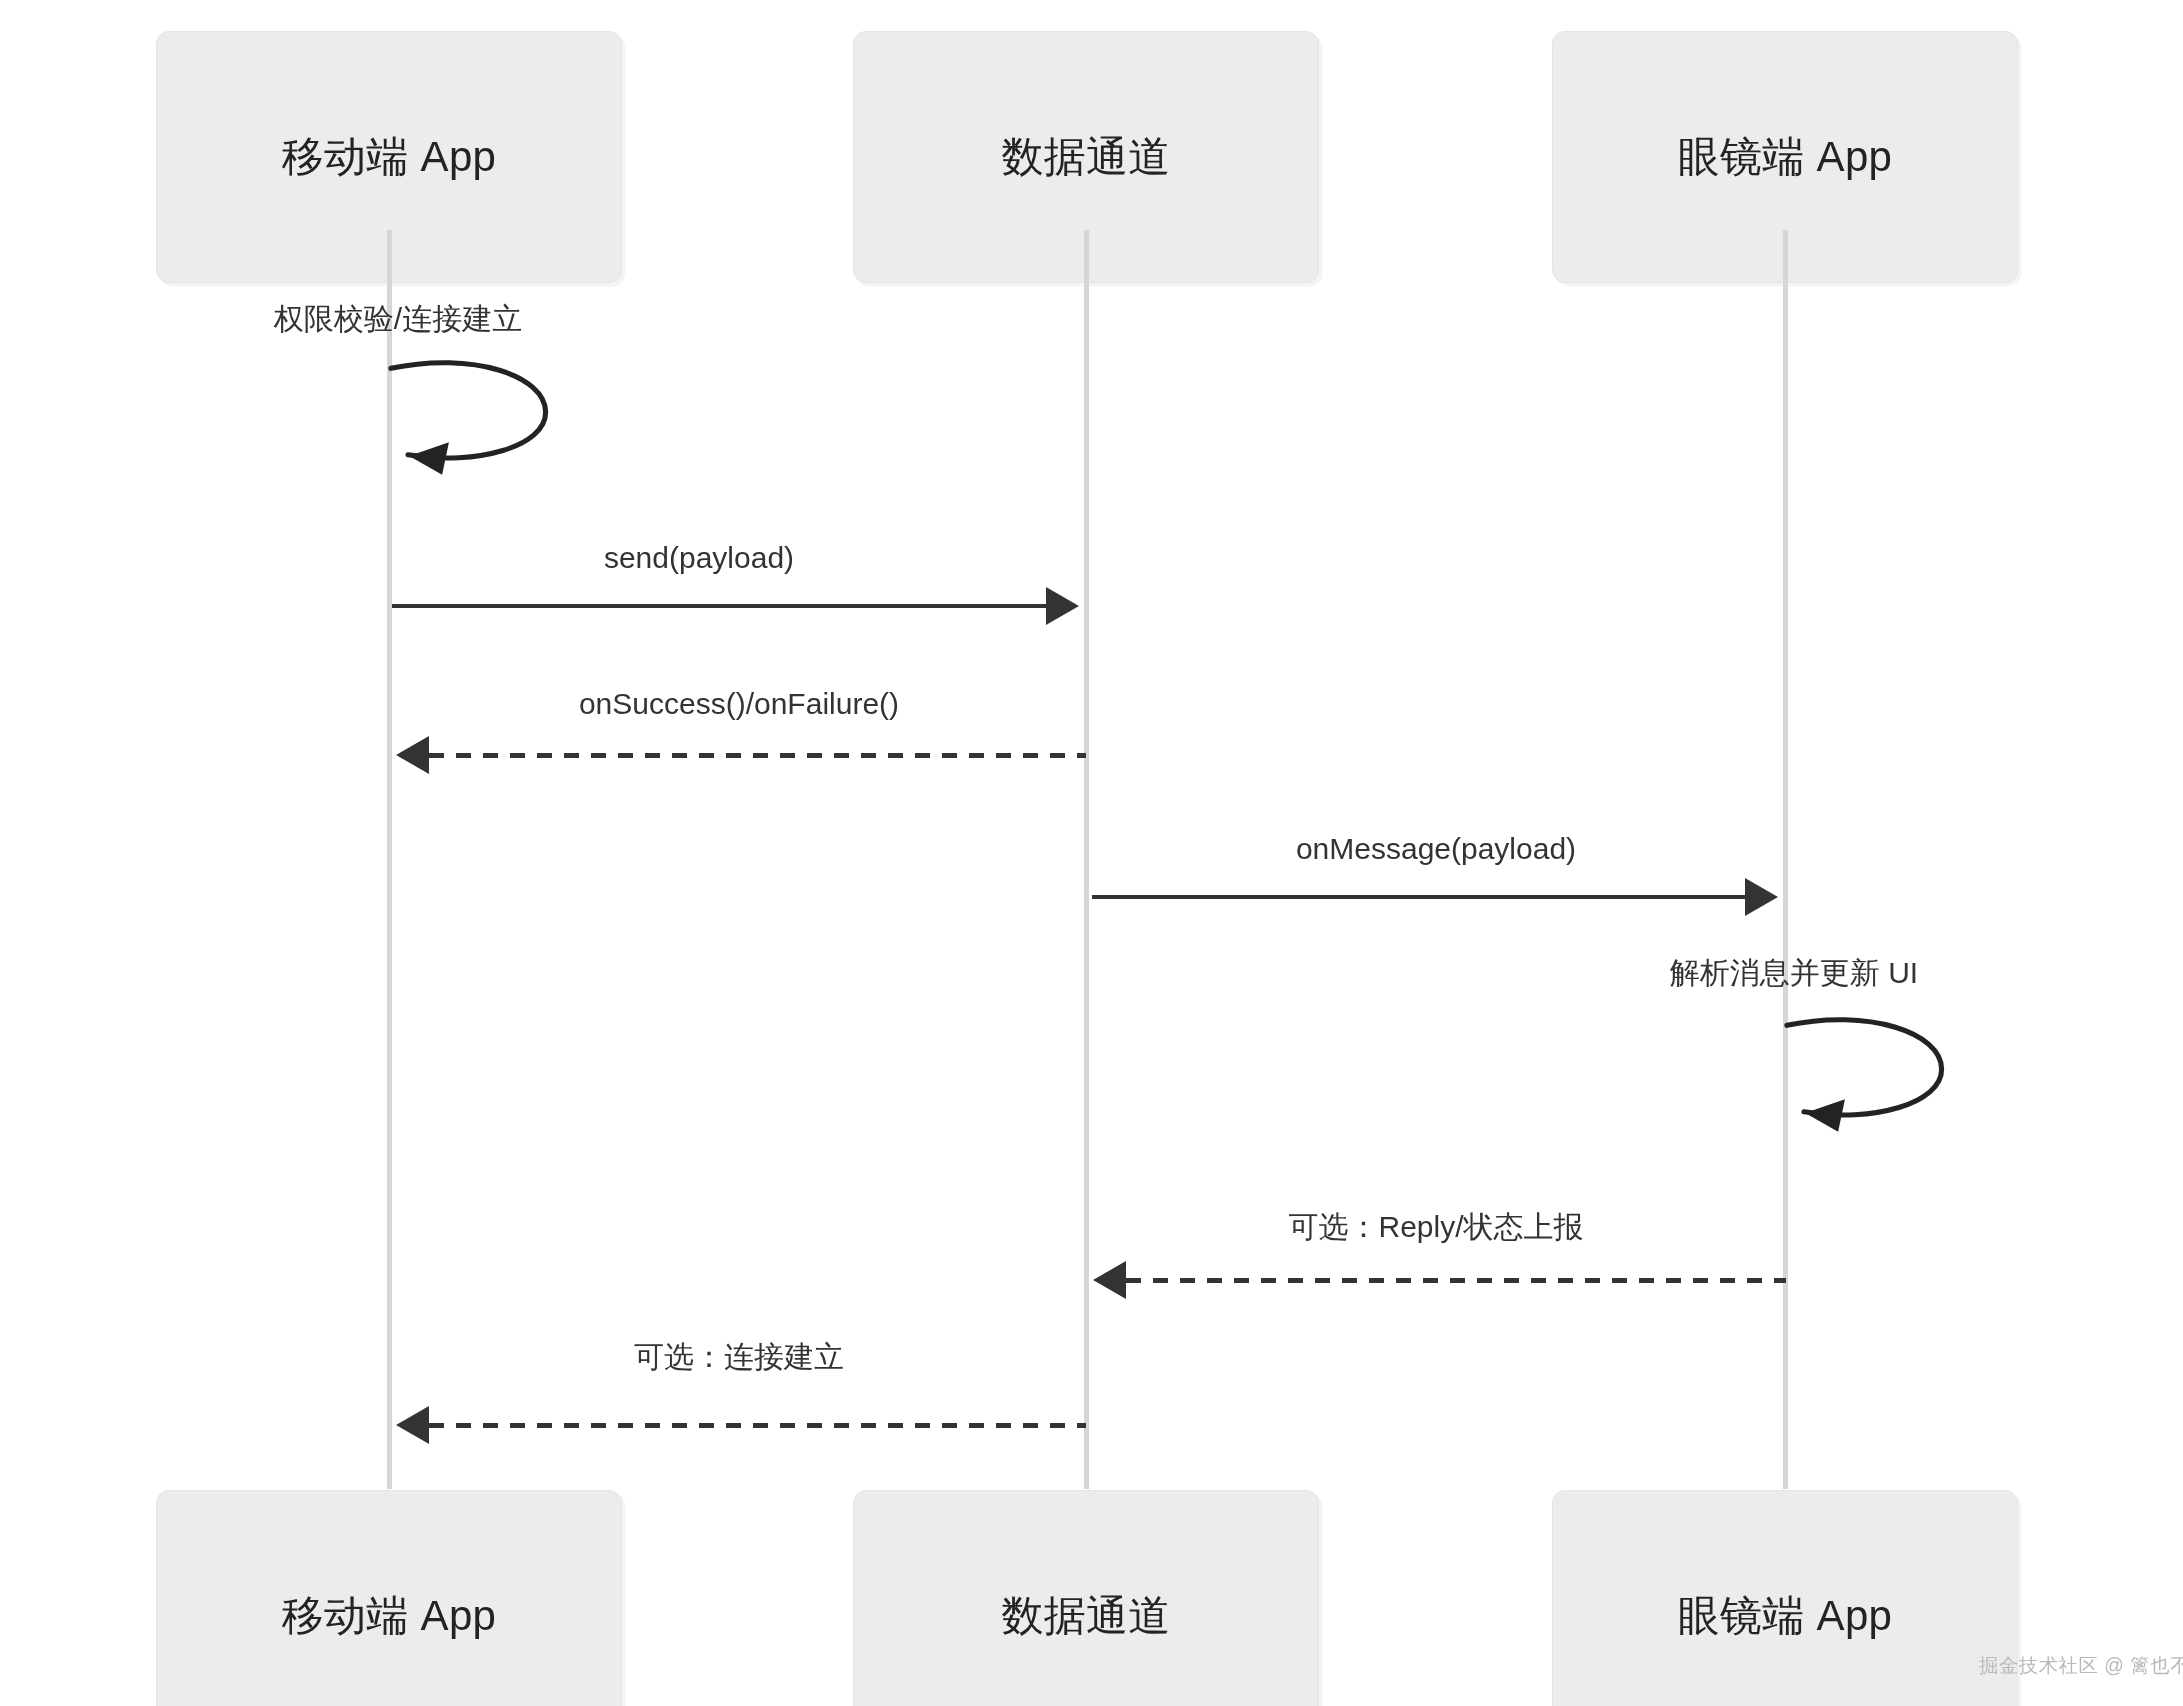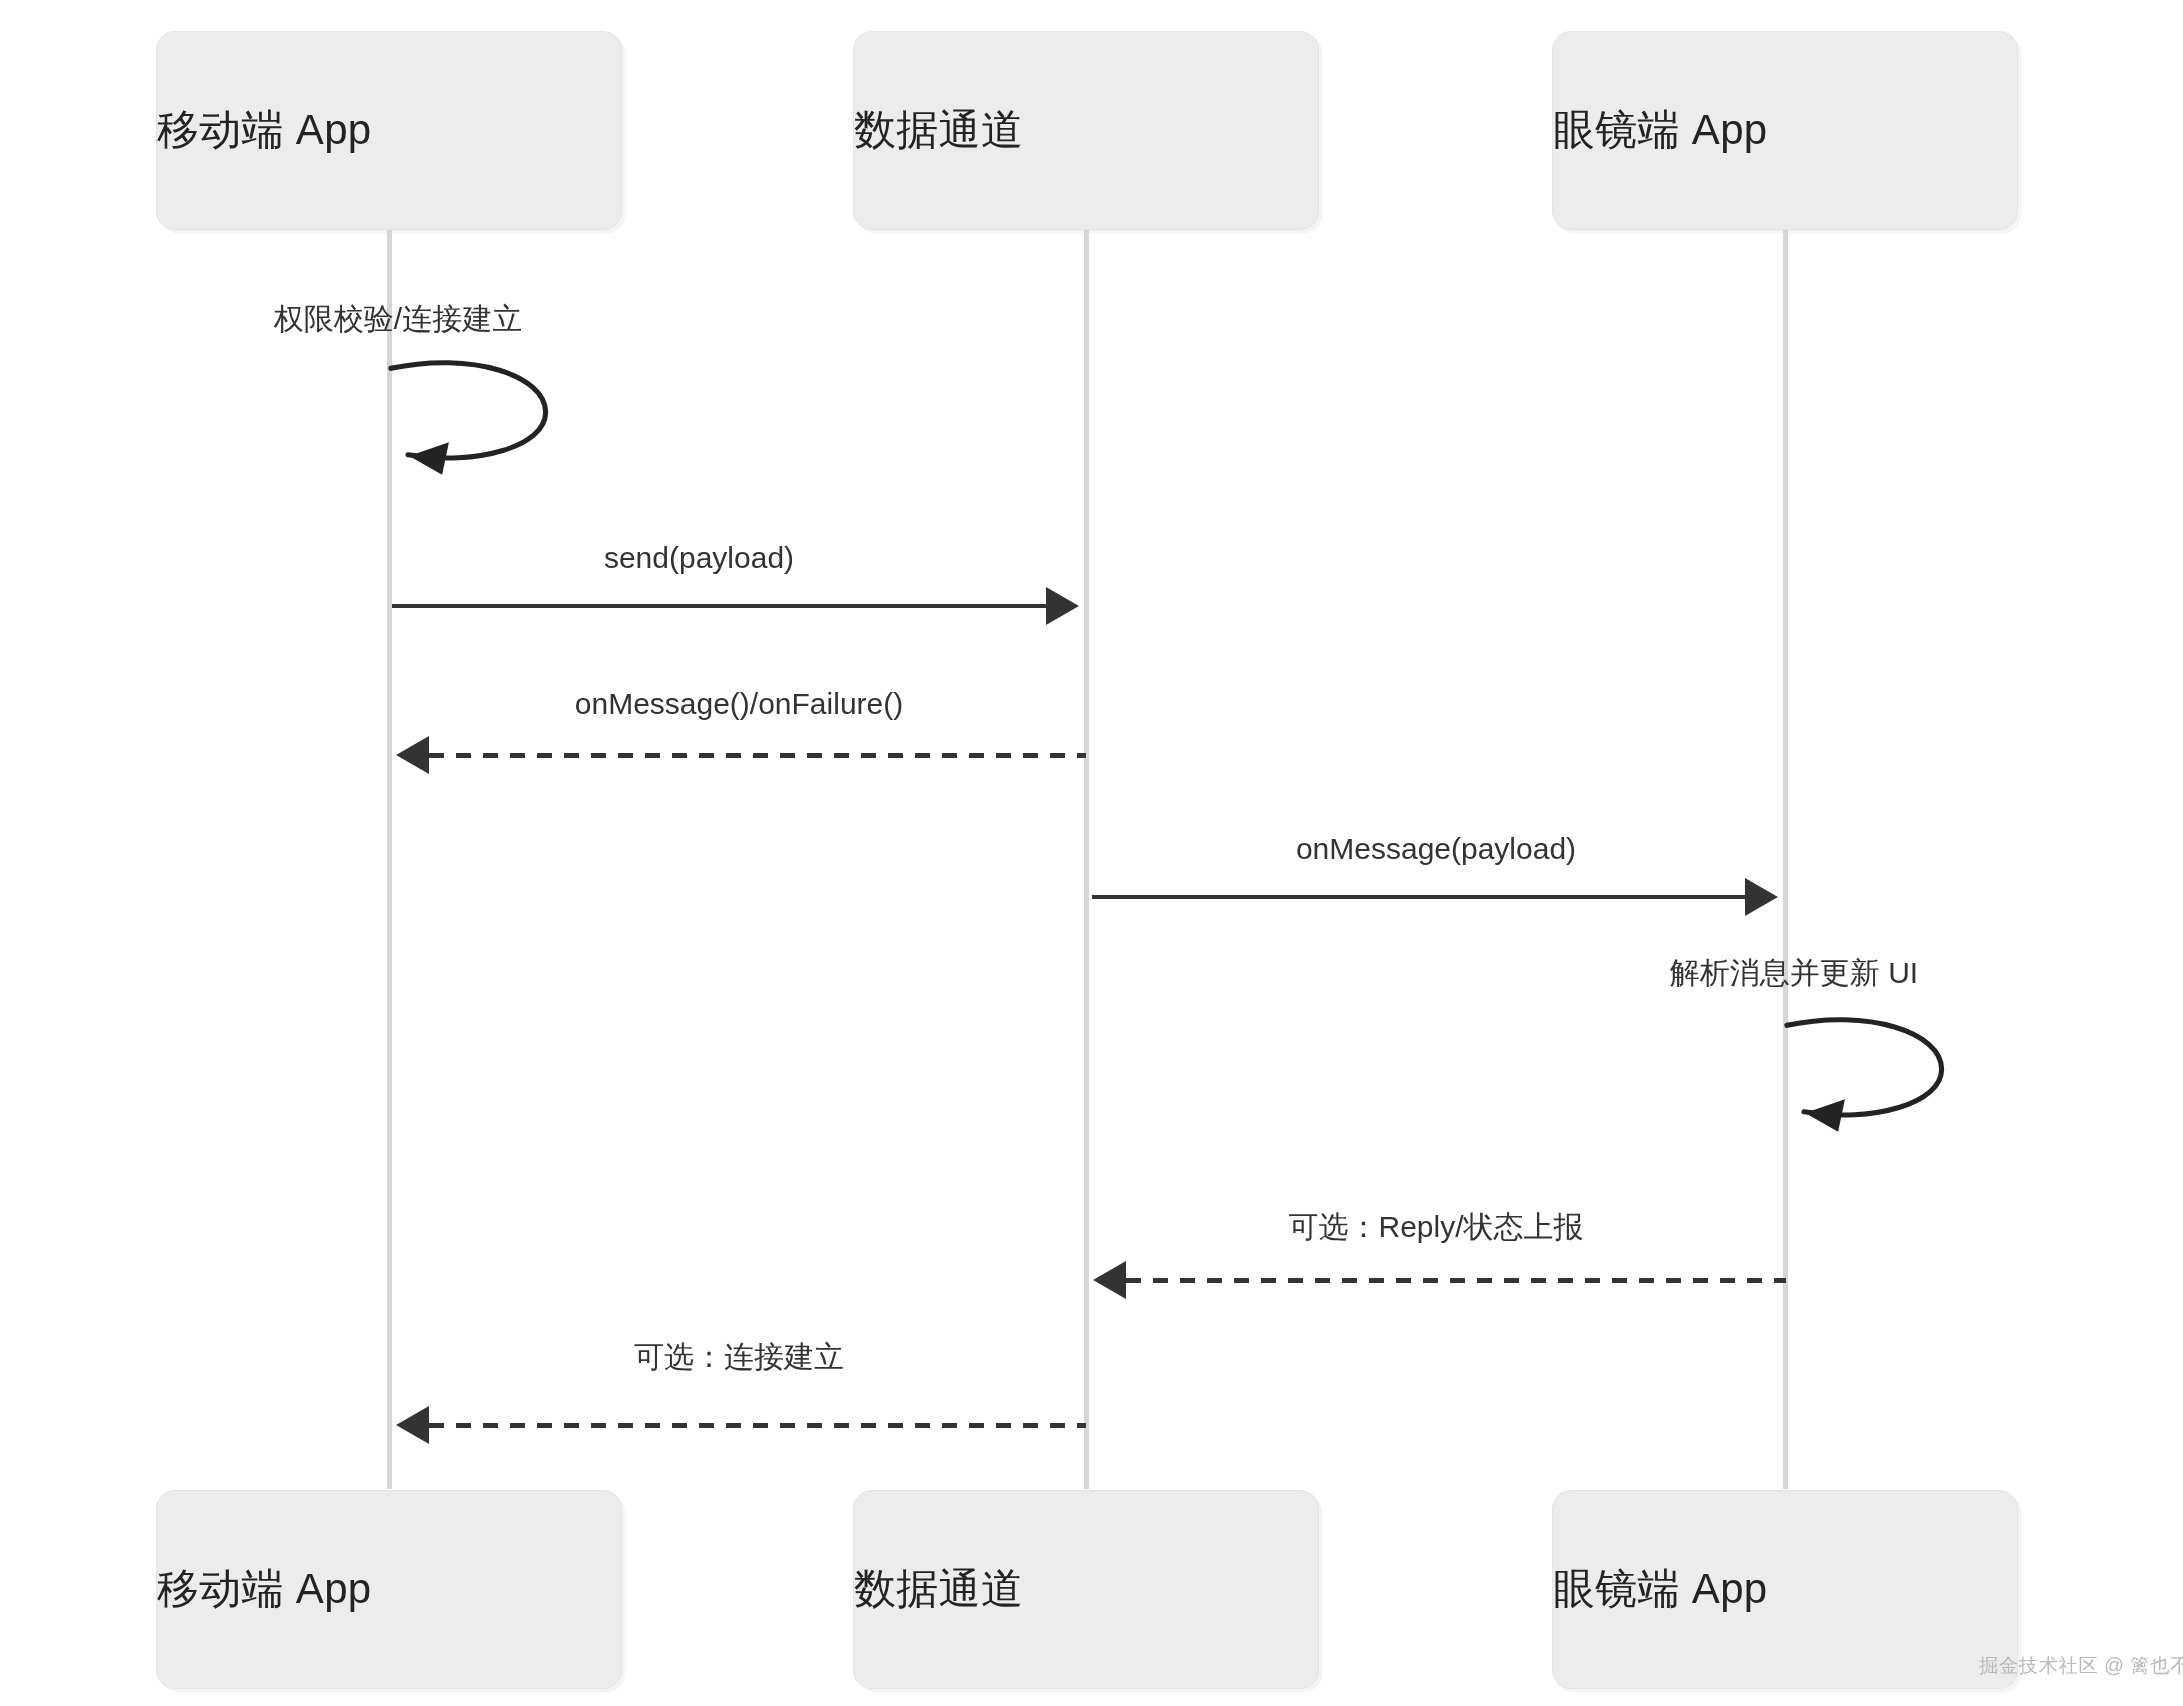--- a/index.html
+++ b/index.html
@@ -15,27 +15,28 @@
     width: 2183px;
     height: 1706px;
     background: #ffffff;
     overflow: hidden;
   }
 
   
   .participant {
     position: absolute;
     width: 466px;
-    height: 199px;
+    height: 252px;
     background: #ececec;
     border: 1.7px solid #e4e4e4;
-    border-radius: 19px;
+    border-radius: 13px;
     box-sizing: border-box;
     display: flex;
     align-items: center;
+    justify-content: center;
     box-shadow: 3.4px 3.4px 0 0 rgba(0,0,0,0.045);
   }
   .participant-label {
     font-size: 42px;
     color: #232323;
     line-height: 1.1;
     white-space: nowrap;
     letter-spacing: 0.3px;
   }
 
@@ -121,21 +122,21 @@
   <div class="msg-label" style="left:398px; top:304px; transform:translateX(-50%);">权限校验/连接建立</div>
   <svg class="self-loop" style="left:375px; top:358px;" width="182" height="114" viewBox="0 0 320 200">
     <path d="M 28 18 C 170 -12 300 30 300 95 C 300 155 180 190 58 170" fill="none" stroke="#232323" stroke-width="9" stroke-linecap="round"></path>
     <polygon points="60,172 130,148 118,205" fill="#232323"></polygon>
   </svg>
 
   <div class="msg-label" style="left:699px; top:543px;">send(payload)</div>
   <div class="msg-line solid" style="left:392px; top:604px; width:654px;"></div>
   <div class="arrow-head right" style="left:1046px; top:587px;"></div>
 
-  <div class="msg-label" style="left:739px; top:689px;">onMessage()/onFailure()</div>
+  <div class="msg-label" style="left:739px; top:689px;">onSuccess()/onFailure()</div>
   <div class="msg-line dashed" style="left:429px; top:753px; width:657px;"></div>
   <div class="arrow-head left" style="left:396px; top:736px;"></div>
 
   <div class="msg-label" style="left:1436px; top:834px;">onMessage(payload)</div>
   <div class="msg-line solid" style="left:1092px; top:895px; width:654px;"></div>
   <div class="arrow-head right" style="left:1745px; top:878px;"></div>
 
   <div class="msg-label" style="left:1794px; top:958px;">解析消息并更新 UI</div>
   <svg class="self-loop" style="left:1771px; top:1015px;" width="182" height="114" viewBox="0 0 320 200">
     <path d="M 28 18 C 170 -12 300 30 300 95 C 300 155 180 190 58 170" fill="none" stroke="#232323" stroke-width="9" stroke-linecap="round"></path>

